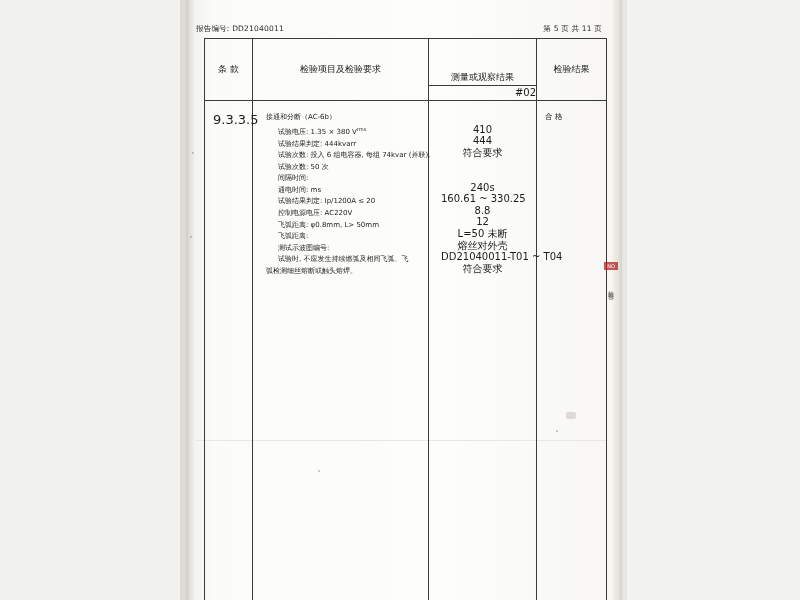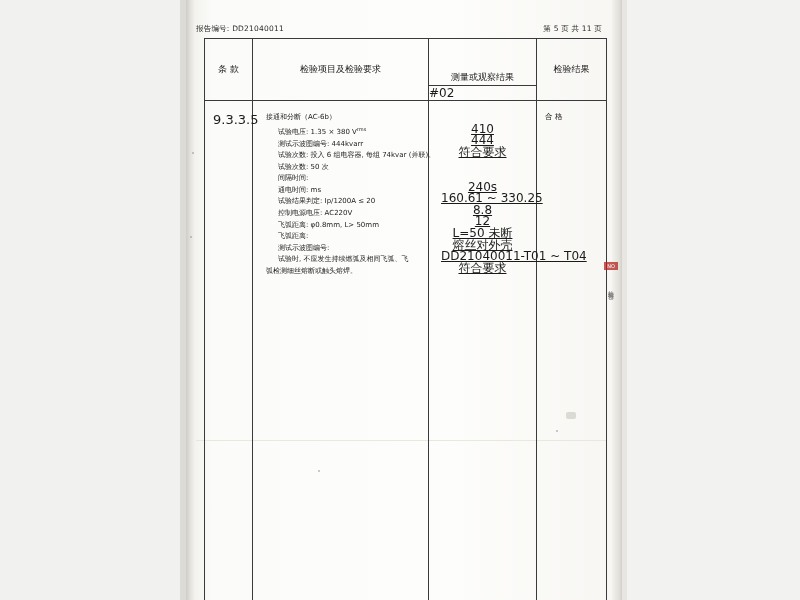--- a/index.html
+++ b/index.html
@@ -114,22 +114,22 @@
     height: 15px;
     line-height: 15px;
     text-align: center;
     font-size: 9px;
     border-bottom: 1px solid #3a3a3a;
     margin-top: 31px;
   }
   .th-c-bot {
     height: 14px;
     line-height: 14px;
-    text-align: left;
-    font-size: 12px;
+    text-align: right;
+    font-size: 10px;
   }
   .cell-clause {
     font-size: 13px;
     text-align: right;
     padding-top: 3px;
     color: #1c1c1c;
   }
   .cell-result {
     font-size: 7.5px;
     text-align: left;
@@ -143,25 +143,24 @@
     font-size: 7px;
     line-height: 11.6px;
     color: #1b1b1b;
   }
   .req-list .line { white-space: nowrap; }
   .req-list .indent { padding-left: 12px; }
   sup { font-size: 5px; vertical-align: super; }
 
   .meas-list {
     padding: 3px 4px 0 4px;
-    font-size: 12px;
+    font-size: 10px;
     line-height: 11.6px;
     color: #1b1b1b;
     text-align: center;
-    text-decoration: underline;
   }
   .meas-list .line { white-space: nowrap; }
   .meas-list .spacer { height: 11.6px; }
 
   
   .artifact-red {
     position: absolute;
     left: 604px; top: 262px;
     width: 14px; height: 8px;
     background: #b5231f;
@@ -247,21 +246,21 @@
     </thead>
     <tbody>
       <tr class="body-row">
         <td>
           <div class="cell-clause">9.3.3.5</div>
         </td>
         <td>
           <div class="req-list">
             <div class="line">接通和分断（AC-6b）</div>
             <div class="line indent"><span>试验电压: 1.35 × 380  V</span><sup>rms</sup></div>
-            <div class="line indent">测试示波图编号: 444kvarr</div>
+            <div class="line indent">试验结果判定: 444kvarr</div>
             <div class="line indent">试验次数: 投入 6 组电容器, 每组 74kvar (并联)。</div>
             <div class="line indent">试验次数: 50 次</div>
             <div class="line indent">间隔时间:</div>
             <div class="line indent">通电时间: ms</div>
             <div class="line indent">试验结果判定: Ip/1200A ≤ 20</div>
             <div class="line indent">控制电源电压: AC220V</div>
             <div class="line indent">飞弧距离: φ0.8mm, L&gt; 50mm</div>
             <div class="line indent">飞弧距离:</div>
             <div class="line indent">测试示波图编号:</div>
             <div class="line indent">试验时, 不应发生持续燃弧及相间飞弧、飞</div>

